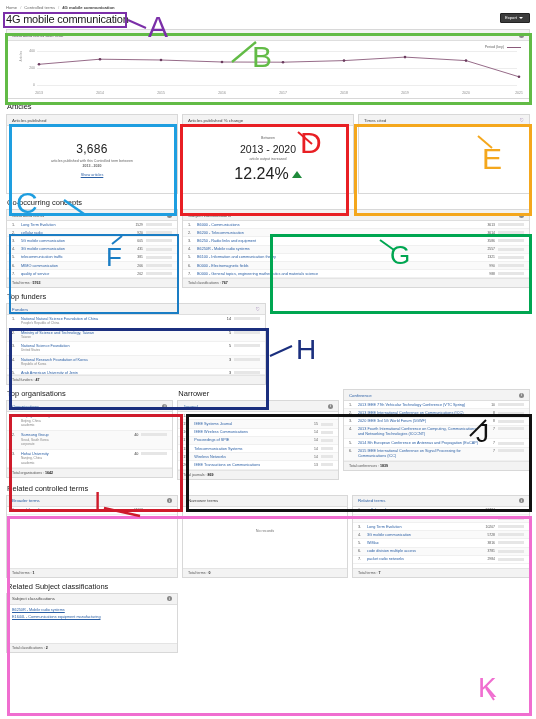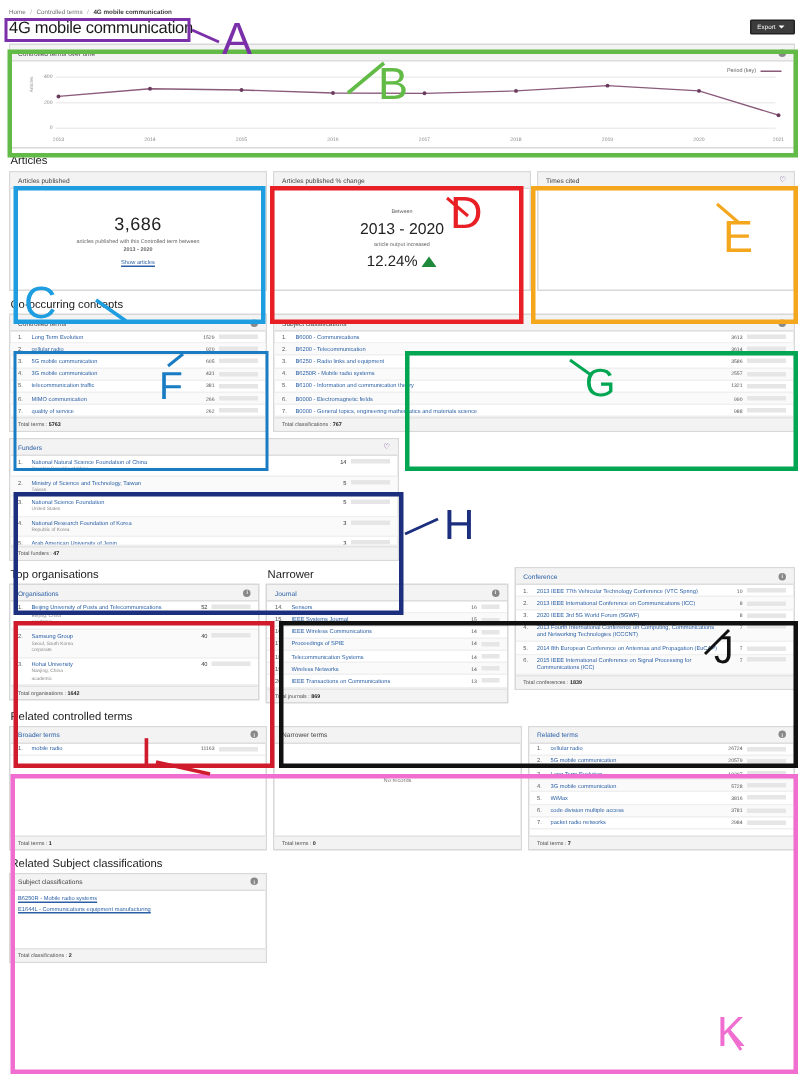--- a/index.html
+++ b/index.html
@@ -60,21 +60,21 @@
   svg.lineplot { position:absolute; left:0; top:0; }
 
   
   .stats { display:flex; gap:4px; margin:3px 6px 0 6px; }
   .stat { flex:1; height:80px; }
   .stat-body { display:flex; flex-direction:column; align-items:center; justify-content:center; height:67px; text-align:center; padding:2px 5px; }
   .big { font-size:12px; color:#222; font-weight:normal; letter-spacing:0.3px; }
   .big-md { font-size:10.5px; color:#222; }
   .small { font-size:3.6px; color:#666; line-height:1.5; }
   .link-sm { font-size:3.8px; color:#2a5fa5; text-decoration:underline; margin-top:4px; }
-  .pct { font-size:10px; color:#222; display:flex; align-items:center; gap:3px; }
+  .pct { font-size:16px; color:#222; display:flex; align-items:center; gap:3px; }
   .tri-up { width:0;height:0;border-left:5px solid transparent;border-right:5px solid transparent;border-bottom:7px solid #1f8a3b; }
 
   
   .rank-row { display:flex; align-items:center; gap:3px; padding:1.6px 5px; font-size:3.8px; border-bottom:1px solid #f0f0f0; }
   .rank-row:nth-child(even){ background:#fafafa; }
   .rank-row .idx { color:#555; width:6px; flex:none; }
   .rank-row .nm { color:#2a5fa5; flex:1; overflow:hidden; white-space:nowrap; text-overflow:ellipsis; }
   .rank-row .val { color:#555; width:14px; text-align:right; flex:none; font-size:3.4px; }
   .bar-track { width:26px; height:3px; background:#e6e6e6; flex:none; }
   .bar-fill { height:3px; background:#7b3f6e; }
@@ -307,20 +307,21 @@
           </div>
       </div>
       <div class="card-foot">
         <span>Total classifications :</span>
         <b>767</b>
       </div>
     </div>
   </div>
 
   <div style="margin:4px 6px 0 6px; width:260px">
+    <div class="section-title">Top funders</div>
     <div class="card">
       <div class="card-head">
         <span class="h-link">Funders</span>
         <span class="heart">♡</span>
       </div>
       <div>
         <div class="rank-row2">
             <span class="idx" style="color:#555;width:6px;flex:none">1.</span>
             <span class="txt"><span class="nm">National Natural Science Foundation of China</span><span class="sub" style="display:block">People's Republic of China</span></span>
             <span class="val">14</span>

